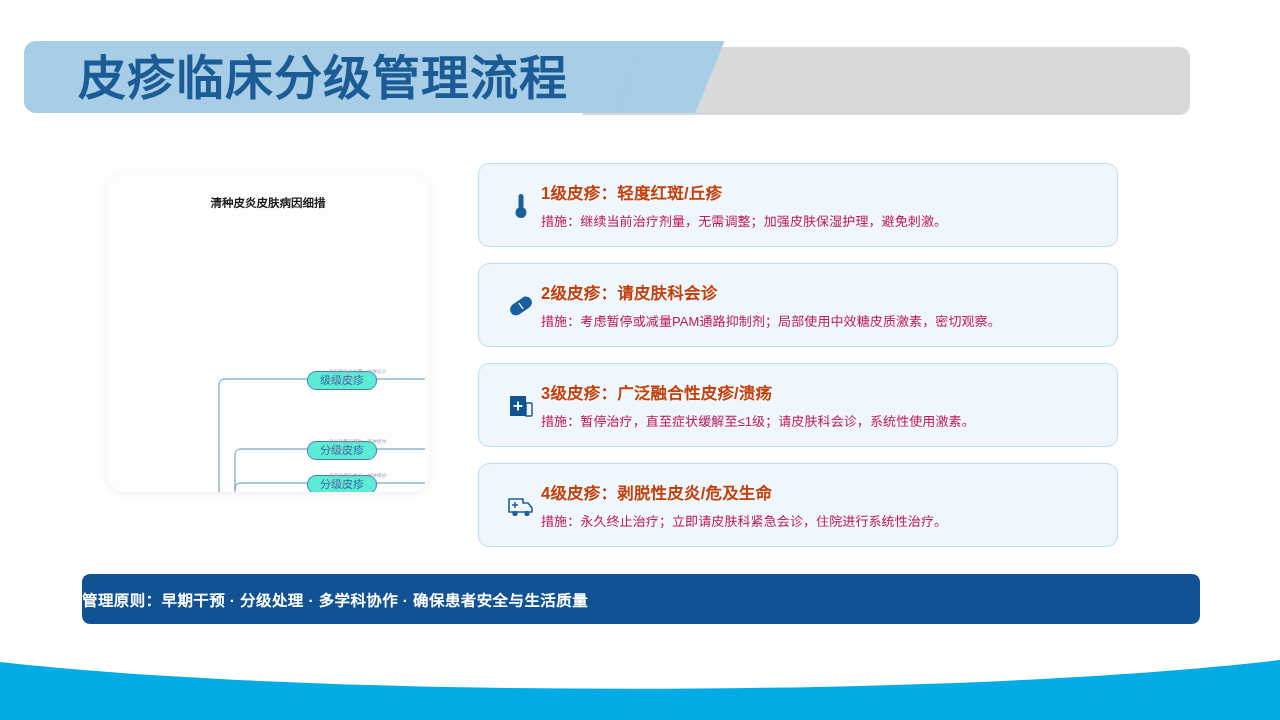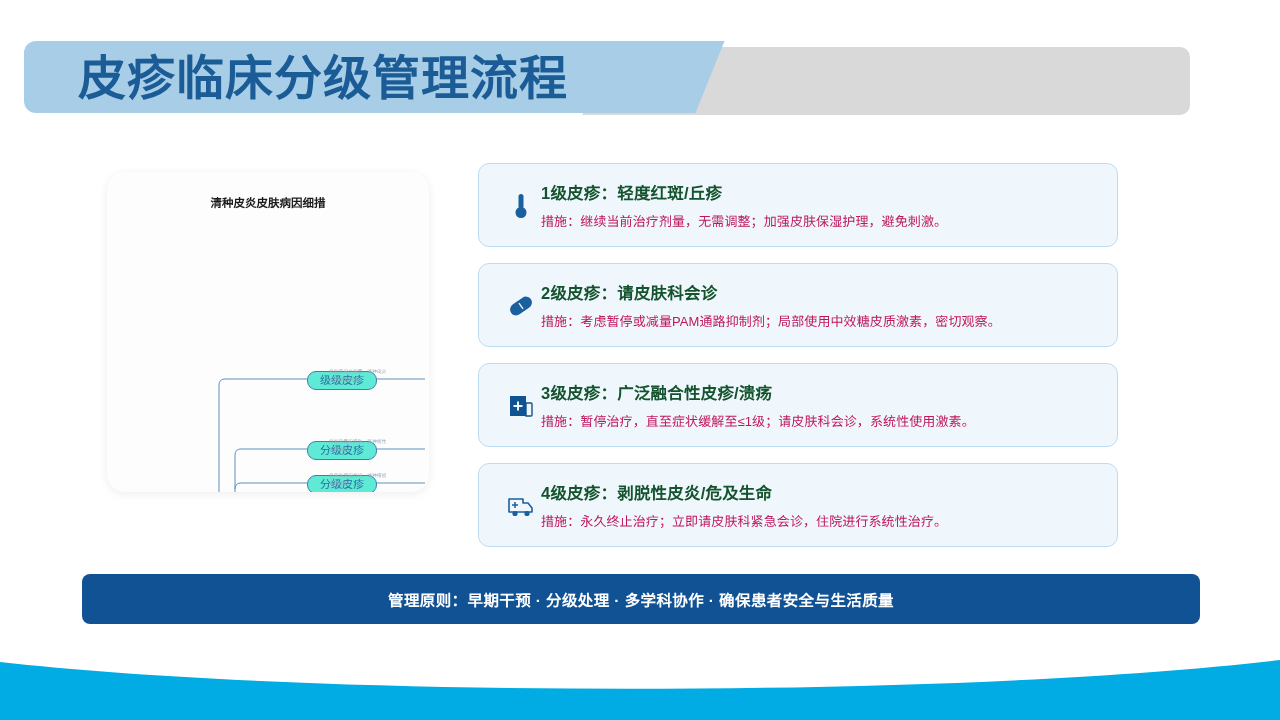--- a/index.html
+++ b/index.html
@@ -74,32 +74,32 @@
     position:relative;width:640px;height:84px;margin-bottom:16px;
     background:#eff7fd;border:1px solid #bcdcf2;border-radius:11px;
     box-sizing:border-box;
   }
   .gcard-icon{
     position:absolute;left:22px;top:0;height:84px;width:40px;
     display:flex;align-items:center;justify-content:center;
   }
   .gcard-body{position:absolute;left:62px;top:16px;right:18px;}
   .gcard-title{
-    font-size:16.5px;font-weight:bold;color:#14532d;
+    font-size:16.5px;font-weight:bold;color:#c2410c;
     letter-spacing:0.2px;margin-bottom:7px;white-space:nowrap;
   }
   .gcard-desc{
     font-size:13px;color:#be185d;letter-spacing:0.1px;white-space:nowrap;
   }
 
   
   .principle{
     position:absolute;left:82px;top:574px;width:1118px;height:50px;
     background:#115295;border-radius:8px;
-    display:flex;align-items:center;justify-content:center;
+    display:flex;align-items:center;
   }
   .principle-text{
     font-size:15.5px;font-weight:bold;color:#ffffff;letter-spacing:0.4px;
     white-space:nowrap;
   }
 
   
   .wave{position:absolute;left:0;bottom:0;width:1280px;height:80px;}
 </style>
 </head>

